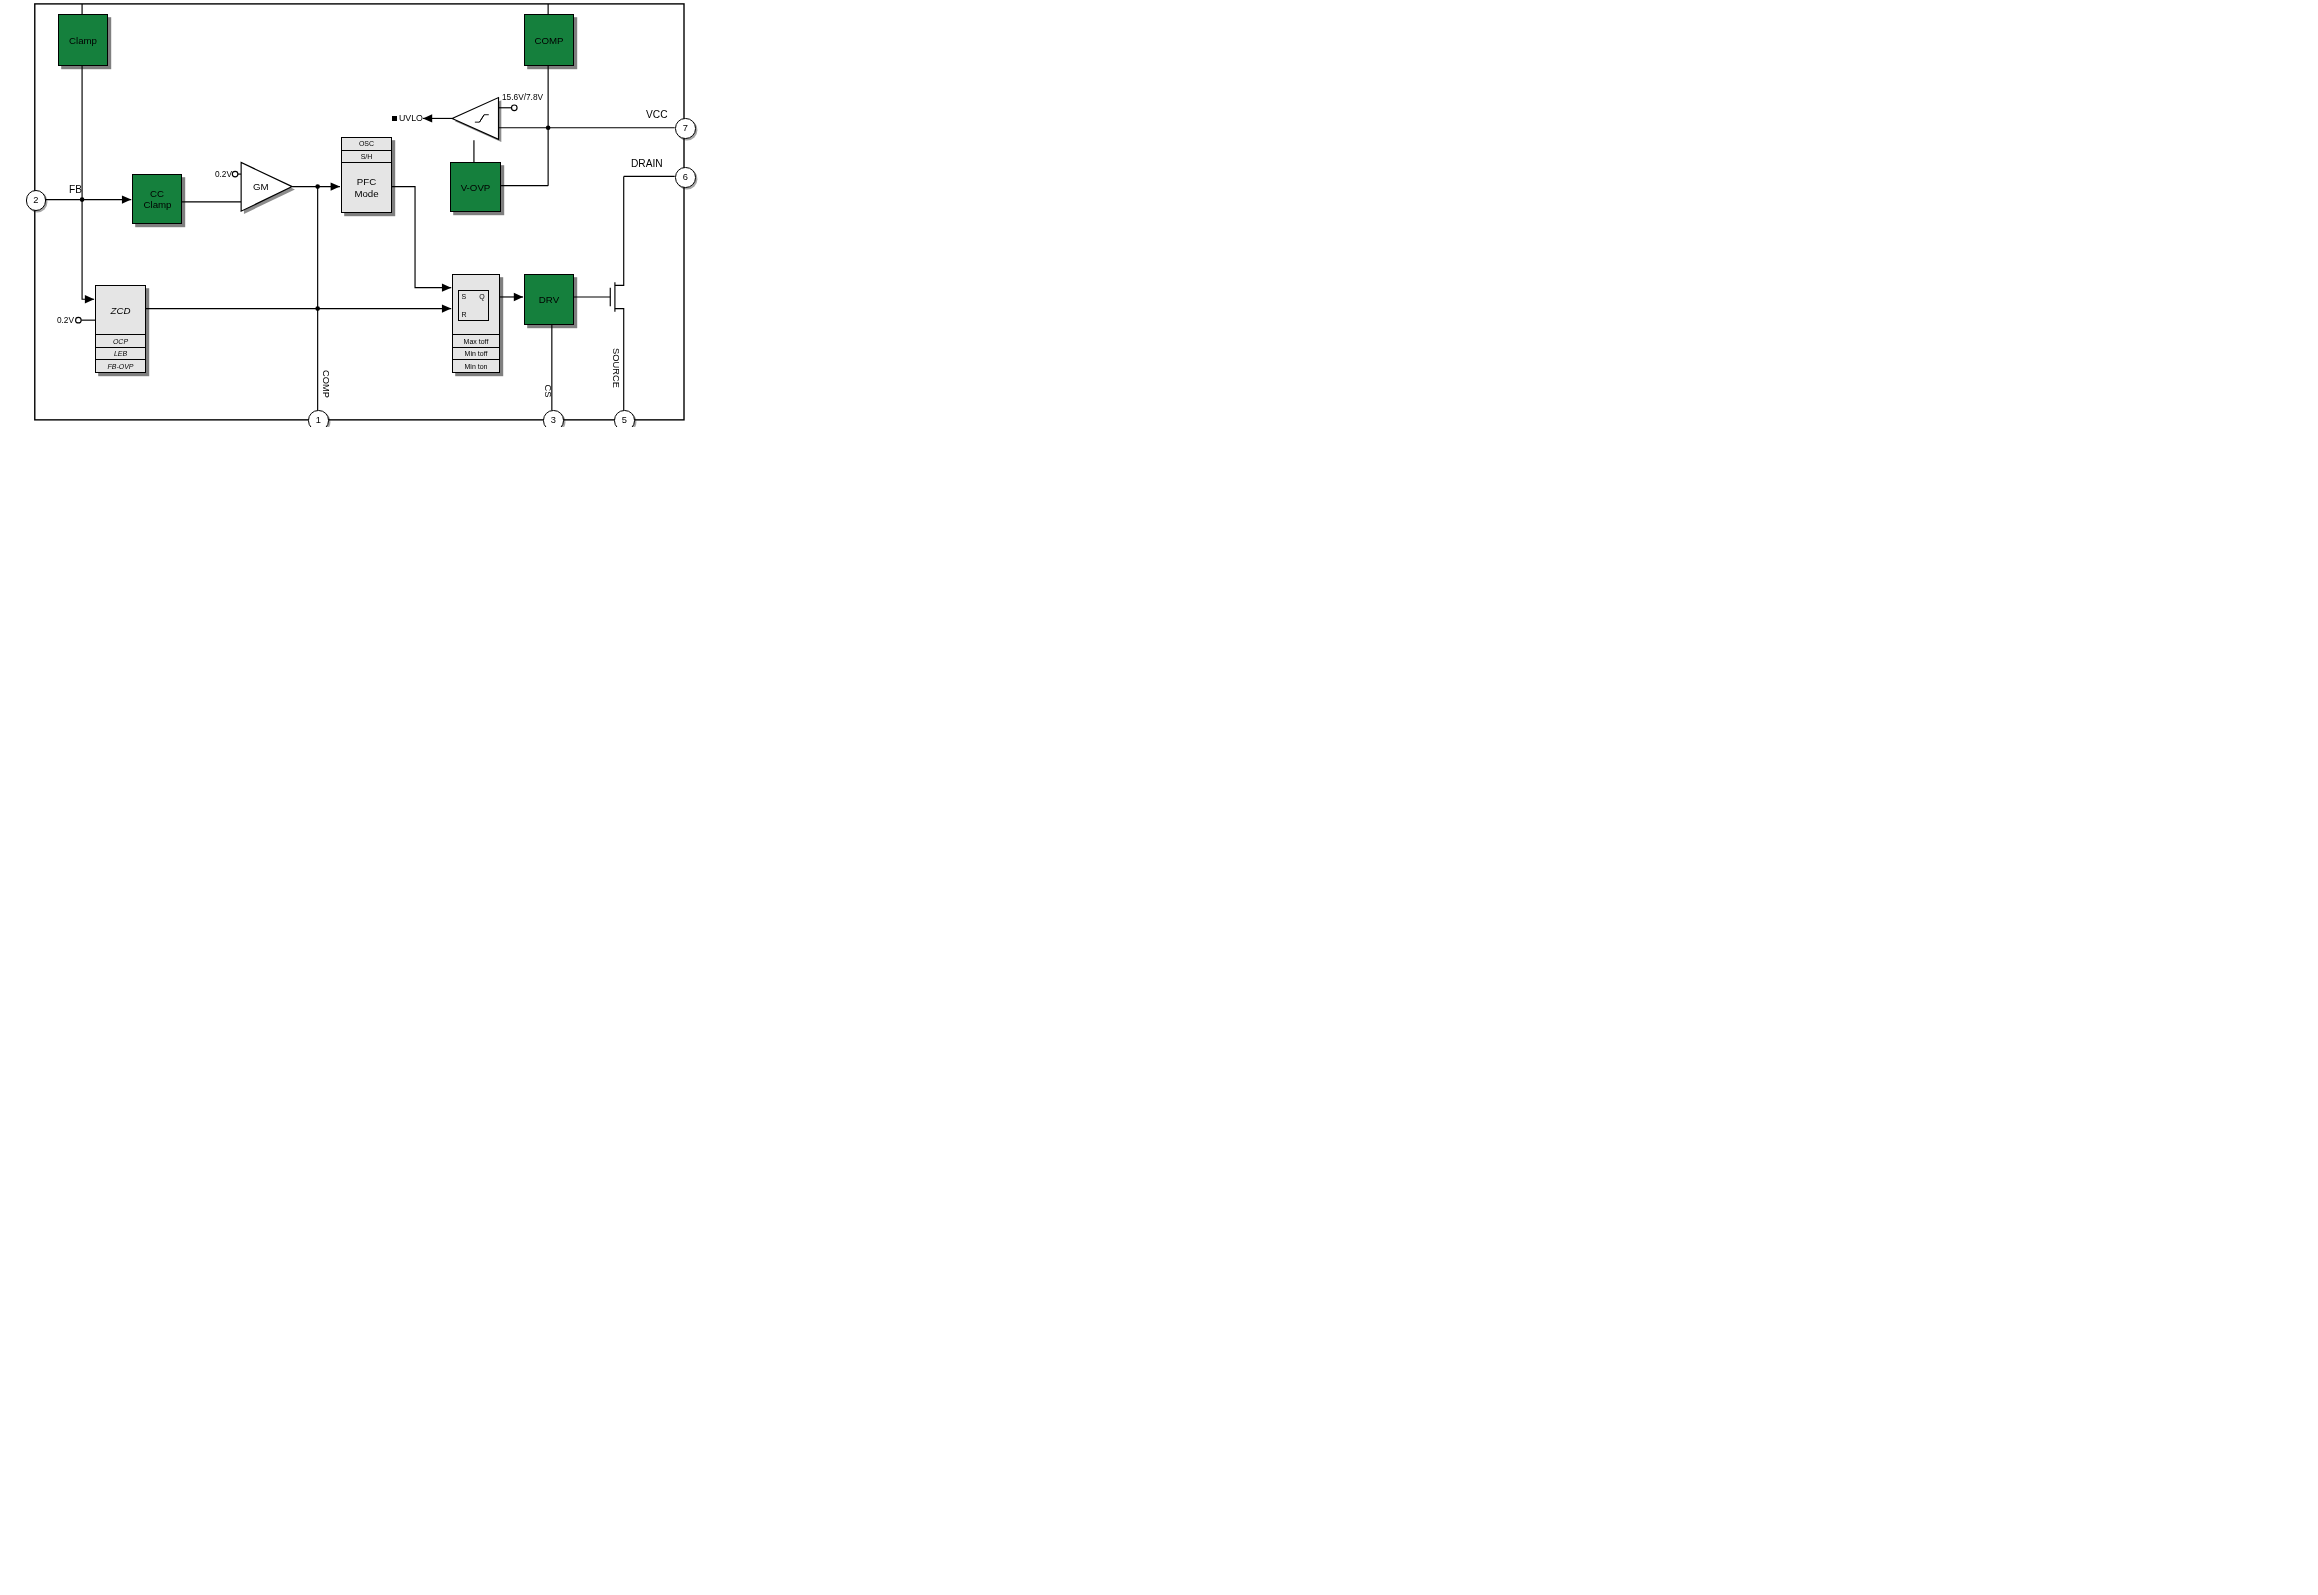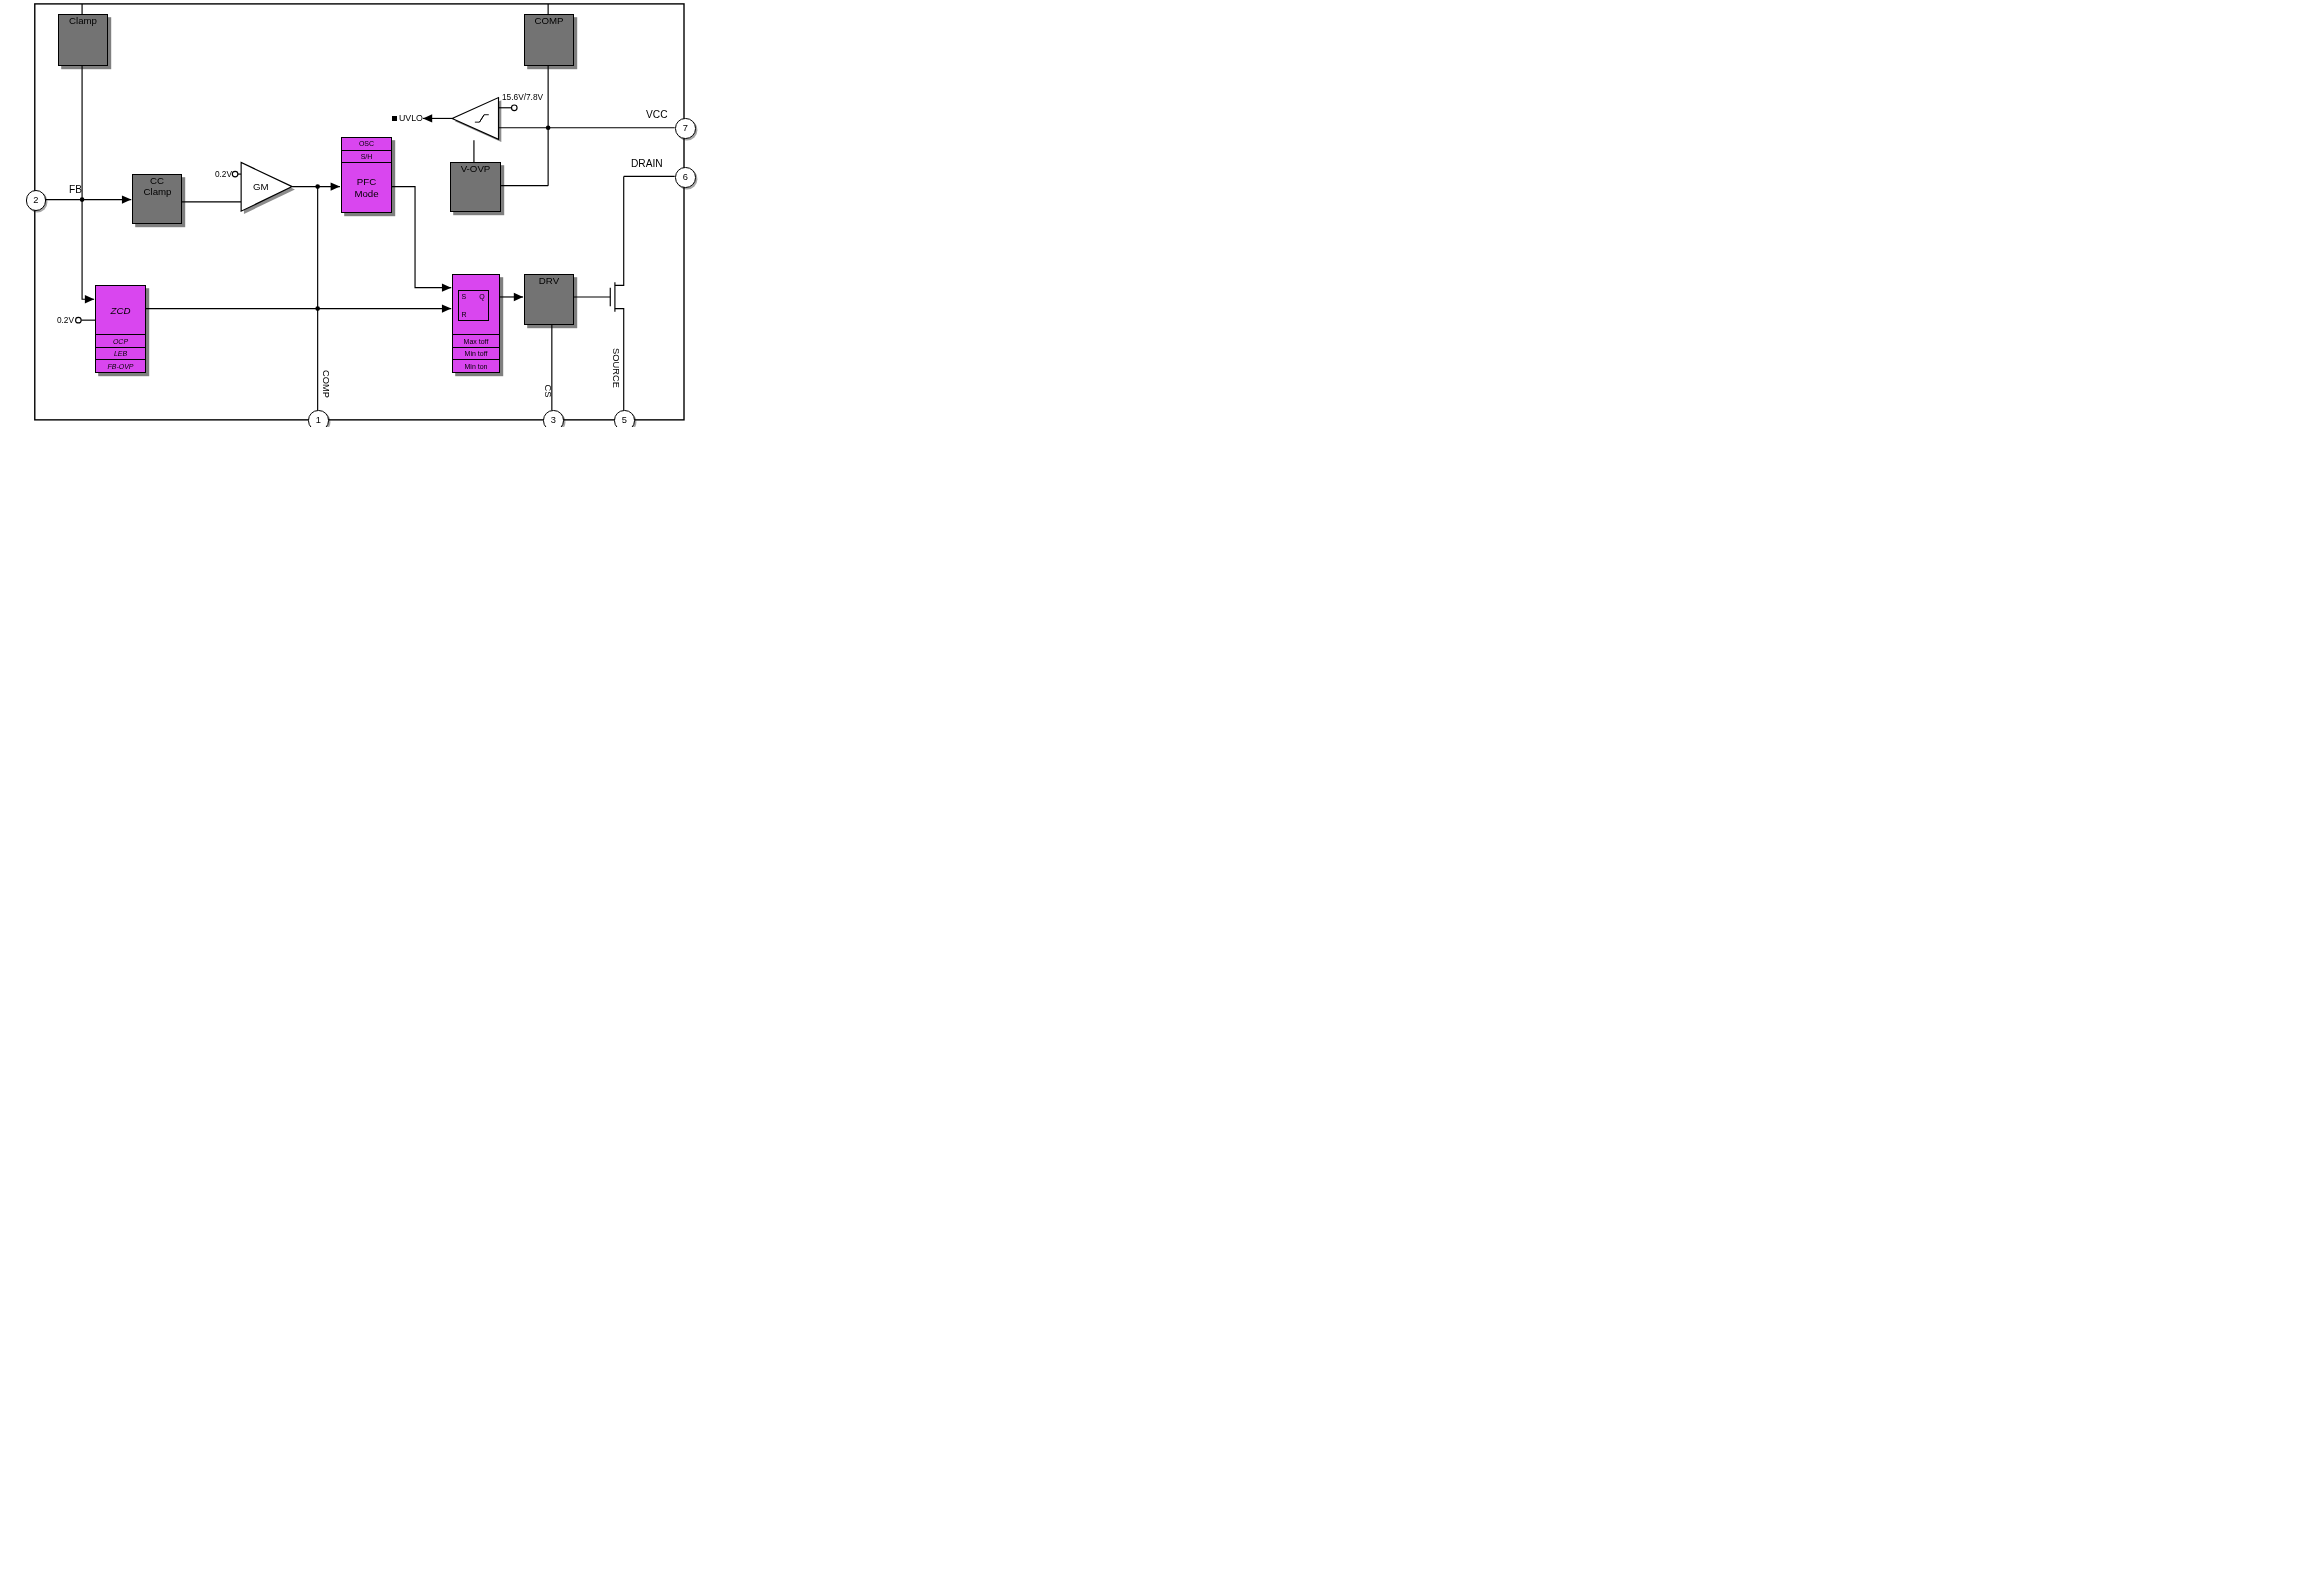--- a/index.html
+++ b/index.html
@@ -1,22 +1,22 @@
 <!DOCTYPE html>
 <html style="font-size:7.4px"><head>
 <meta charset="utf-8">
 <style>
   html,body{margin:0;padding:0;background:#fff;}
   body{font-family:"Liberation Sans","DejaVu Sans",sans-serif;color:#000;}
   #canvas{position:relative;width:716px;height:427px;background:#fff;overflow:hidden;}
   #wires{position:absolute;left:0;top:0;z-index:1;}
-  .block{position:absolute;z-index:2;background:#737373;border:1.2px solid #000;
-         box-shadow:3.2px 3.2px 0 rgba(0,0,0,0.5);display:flex;align-items:flex-start;
+  .block{position:absolute;z-index:2;background:#15803d;border:1.2px solid #000;
+         box-shadow:3.2px 3.2px 0 rgba(0,0,0,0.5);display:flex;align-items:center;
          justify-content:center;text-align:center;font-size:9.7px;}
-  .group{position:absolute;z-index:2;background:#d946ef;border:1.2px solid #000;
+  .group{position:absolute;z-index:2;background:#e5e5e5;border:1.2px solid #000;
          box-shadow:3.2px 3.2px 0 rgba(0,0,0,0.5);display:flex;flex-direction:column;}
   .gmain{flex:1;display:flex;align-items:center;justify-content:center;font-size:9.7px;text-align:center;}
   .rowcell{border-top:0.9px solid #000;display:flex;align-items:center;justify-content:center;
            font-size:7px;height:11.6px;flex:0 0 auto;}
   .narrow{display:inline-block;width:27px;text-align:center;line-height:1.15;}
   .pin{position:absolute;z-index:3;width:18.5px;height:18.5px;border:1.4px solid #000;border-radius:50%;
        background:#fff;display:flex;align-items:center;justify-content:center;font-size:9.3px;
        box-shadow:1.4px 1.4px 0 rgba(0,0,0,0.35);}
   .plabel{position:absolute;z-index:2;font-size:10.2px;}
   .vlabel{position:absolute;z-index:2;font-size:9.3px;text-align:center;transform:rotate(90deg);}

